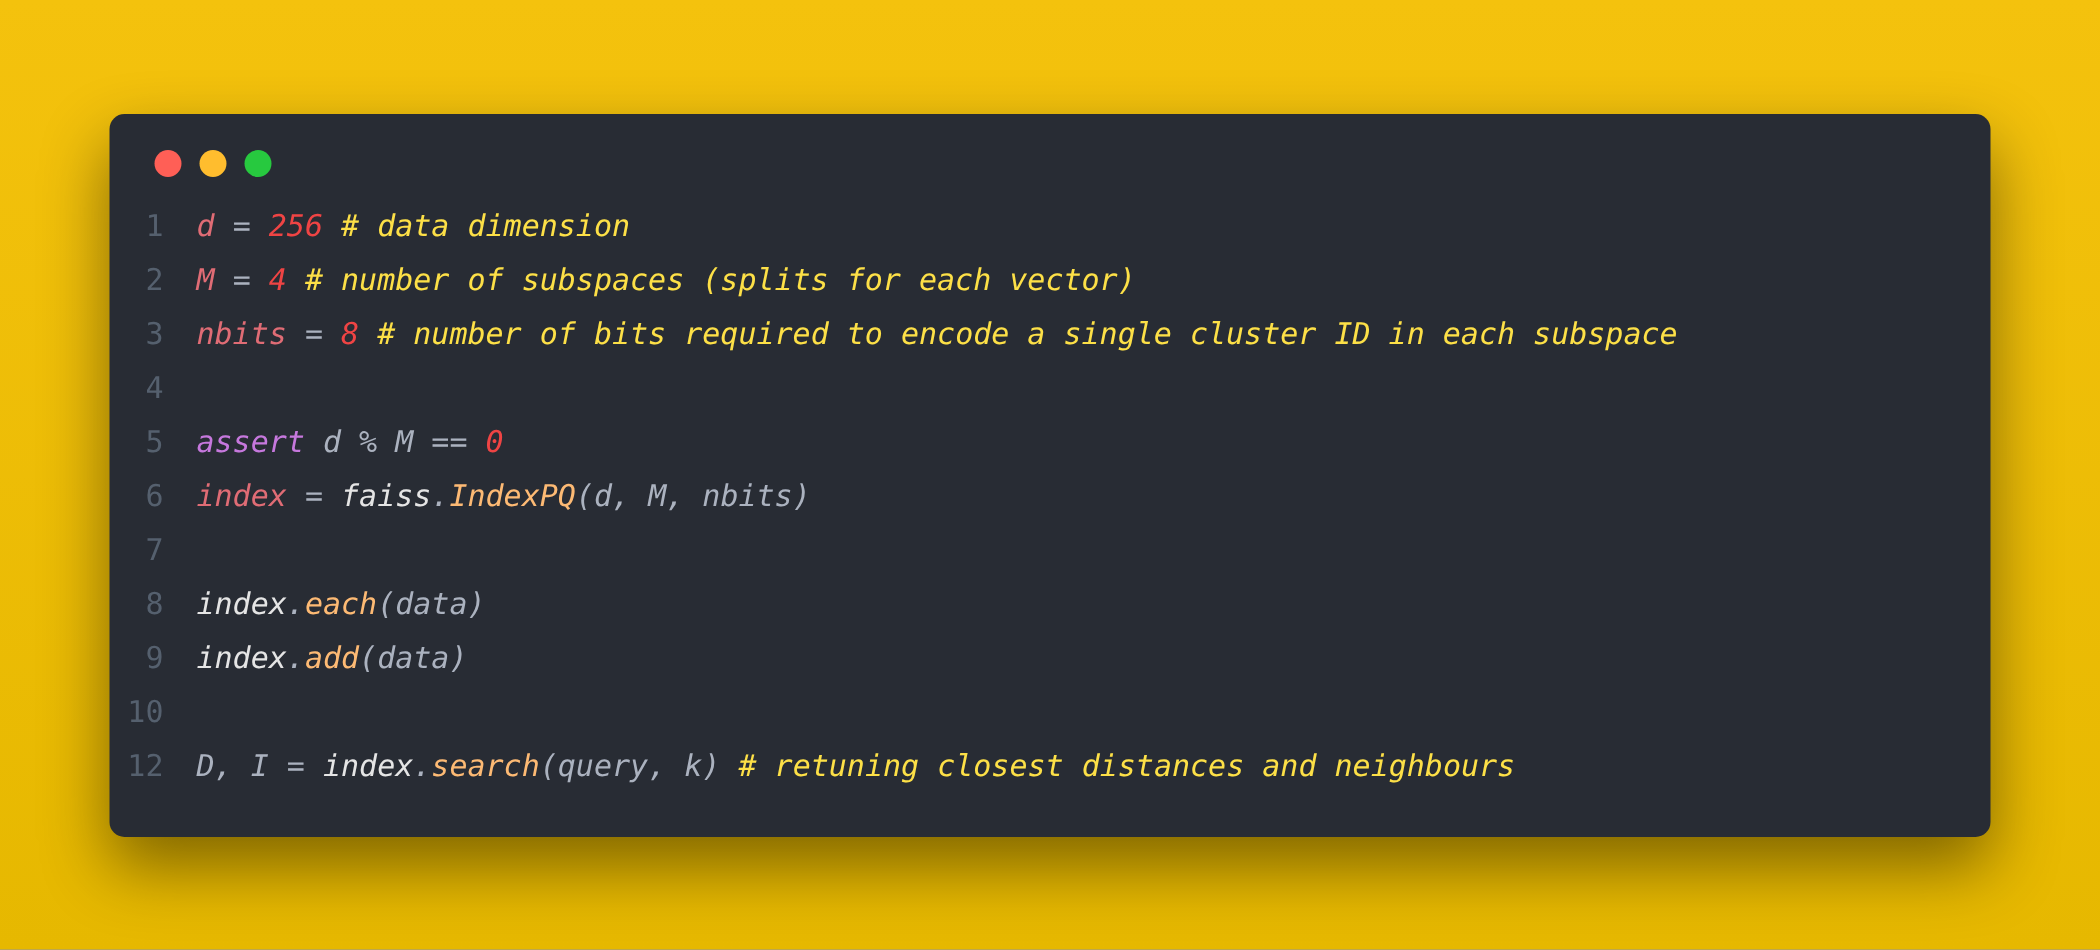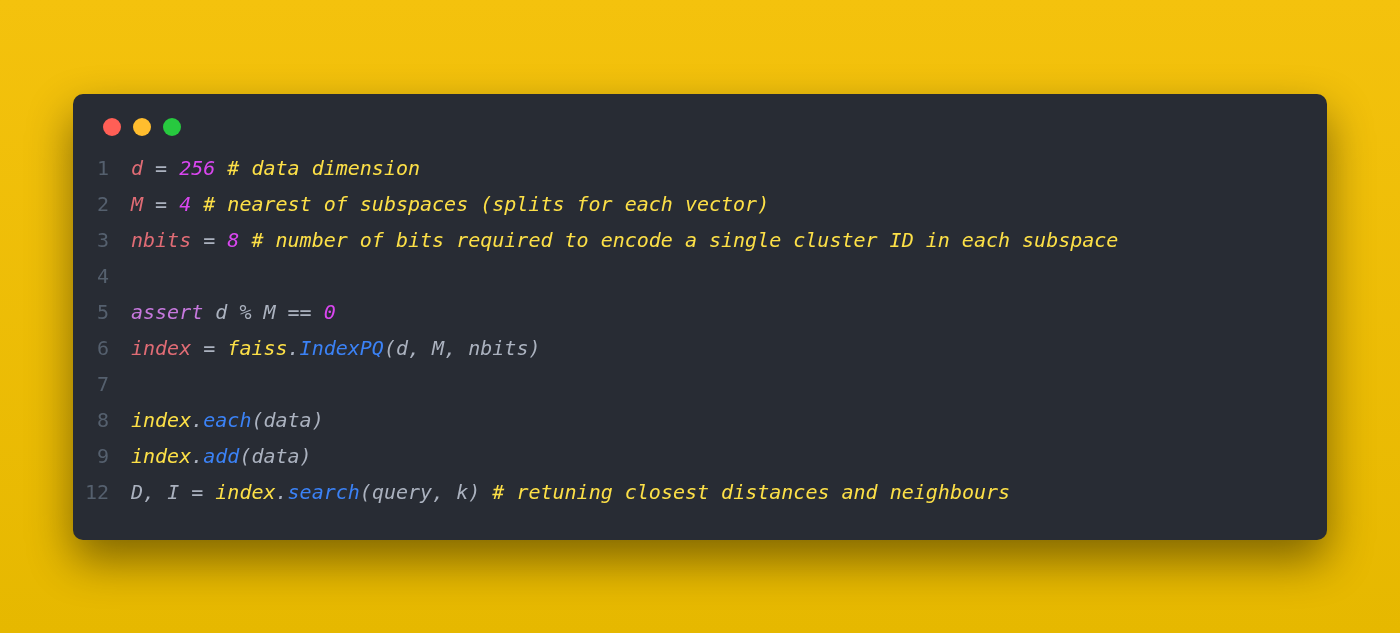--- a/index.html
+++ b/index.html
@@ -44,42 +44,43 @@
     width: 58px;
     text-align: right;
     color: #55606e;
     padding-right: 22px;
     user-select: none;
     font-style: normal;
   }
   .content { flex: 1; font-style: italic; }
   .tok-var { color: #e06c75; font-style: italic; }
   .tok-op  { color: #abb2bf; font-style: italic; }
-  .tok-num { color: #d946ef; }
+  .tok-num { color: #ef4444; }
   .tok-com { color: #fde047; font-style: italic; }
   .tok-kw  { color: #c678dd; font-style: italic; }
-  .tok-obj { color: #fde047; font-style: italic; }
-  .tok-fn  { color: #3b82f6; font-style: italic; }
+  .tok-obj { color: #e5e5e5; font-style: italic; }
+  .tok-fn  { color: #fdba74; font-style: italic; }
   .tok-pun { color: #abb2bf; font-style: italic; }
   .tok-id  { color: #abb2bf; font-style: italic; }
 </style>
 </head>
 <body>
 
 <div class="window">
   <div class="titlebar">
     <div class="dot red"></div>
     <div class="dot yellow"></div>
     <div class="dot green"></div>
   </div>
   <div class="code" id="code">
       <div class="line"><span class="lineno">1</span><span class="content"><span class="tok-var">d</span><span class="tok-op"> = </span><span class="tok-num">256</span><span class="tok-op"> </span><span class="tok-com"># data dimension</span></span></div>
-      <div class="line"><span class="lineno">2</span><span class="content"><span class="tok-var">M</span><span class="tok-op"> = </span><span class="tok-num">4</span><span class="tok-op"> </span><span class="tok-com"># nearest of subspaces (splits for each vector)</span></span></div>
+      <div class="line"><span class="lineno">2</span><span class="content"><span class="tok-var">M</span><span class="tok-op"> = </span><span class="tok-num">4</span><span class="tok-op"> </span><span class="tok-com"># number of subspaces (splits for each vector)</span></span></div>
       <div class="line"><span class="lineno">3</span><span class="content"><span class="tok-var">nbits</span><span class="tok-op"> = </span><span class="tok-num">8</span><span class="tok-op"> </span><span class="tok-com"># number of bits required to encode a single cluster ID in each subspace</span></span></div>
       <div class="line"><span class="lineno">4</span><span class="content"></span></div>
       <div class="line"><span class="lineno">5</span><span class="content"><span class="tok-kw">assert</span><span class="tok-id"> d </span><span class="tok-op">%</span><span class="tok-id"> M </span><span class="tok-op">==</span><span class="tok-op"> </span><span class="tok-num">0</span></span></div>
       <div class="line"><span class="lineno">6</span><span class="content"><span class="tok-var">index</span><span class="tok-op"> = </span><span class="tok-obj">faiss</span><span class="tok-pun">.</span><span class="tok-fn">IndexPQ</span><span class="tok-pun">(</span><span class="tok-id">d</span><span class="tok-pun">, </span><span class="tok-id">M</span><span class="tok-pun">, </span><span class="tok-id">nbits</span><span class="tok-pun">)</span></span></div>
       <div class="line"><span class="lineno">7</span><span class="content"></span></div>
       <div class="line"><span class="lineno">8</span><span class="content"><span class="tok-obj">index</span><span class="tok-pun">.</span><span class="tok-fn">each</span><span class="tok-pun">(</span><span class="tok-id">data</span><span class="tok-pun">)</span></span></div>
       <div class="line"><span class="lineno">9</span><span class="content"><span class="tok-obj">index</span><span class="tok-pun">.</span><span class="tok-fn">add</span><span class="tok-pun">(</span><span class="tok-id">data</span><span class="tok-pun">)</span></span></div>
+      <div class="line"><span class="lineno">10</span><span class="content"></span></div>
       <div class="line"><span class="lineno">12</span><span class="content"><span class="tok-id">D</span><span class="tok-pun">, </span><span class="tok-id">I</span><span class="tok-op"> = </span><span class="tok-obj">index</span><span class="tok-pun">.</span><span class="tok-fn">search</span><span class="tok-pun">(</span><span class="tok-id">query</span><span class="tok-pun">, </span><span class="tok-id">k</span><span class="tok-pun">)</span><span class="tok-op"> </span><span class="tok-com"># retuning closest distances and neighbours</span></span></div>
     </div>
 </div>
 
 </body></html>

